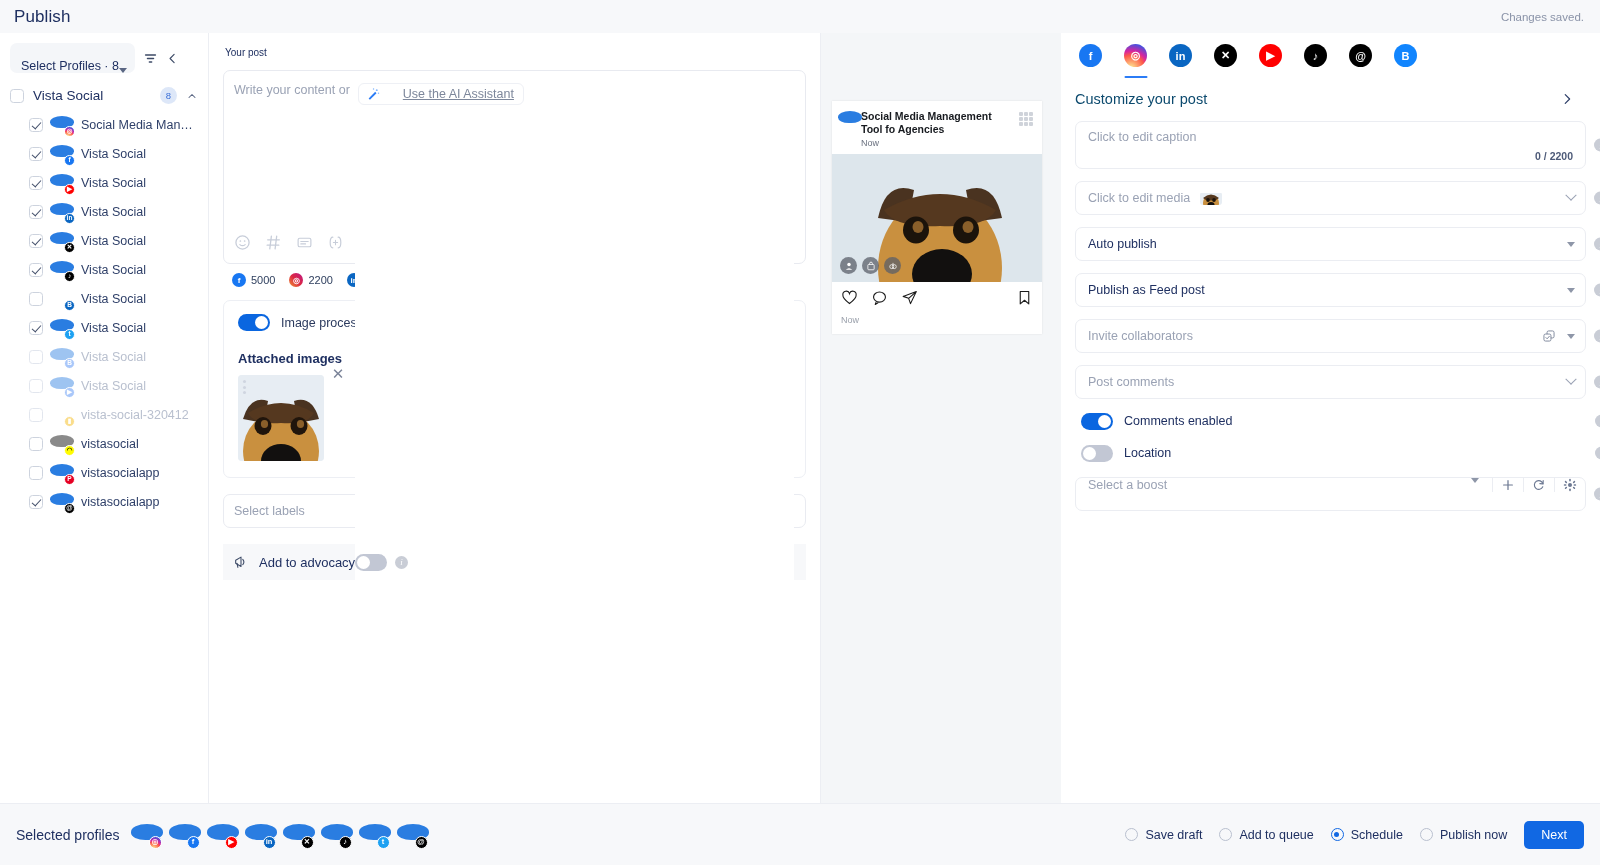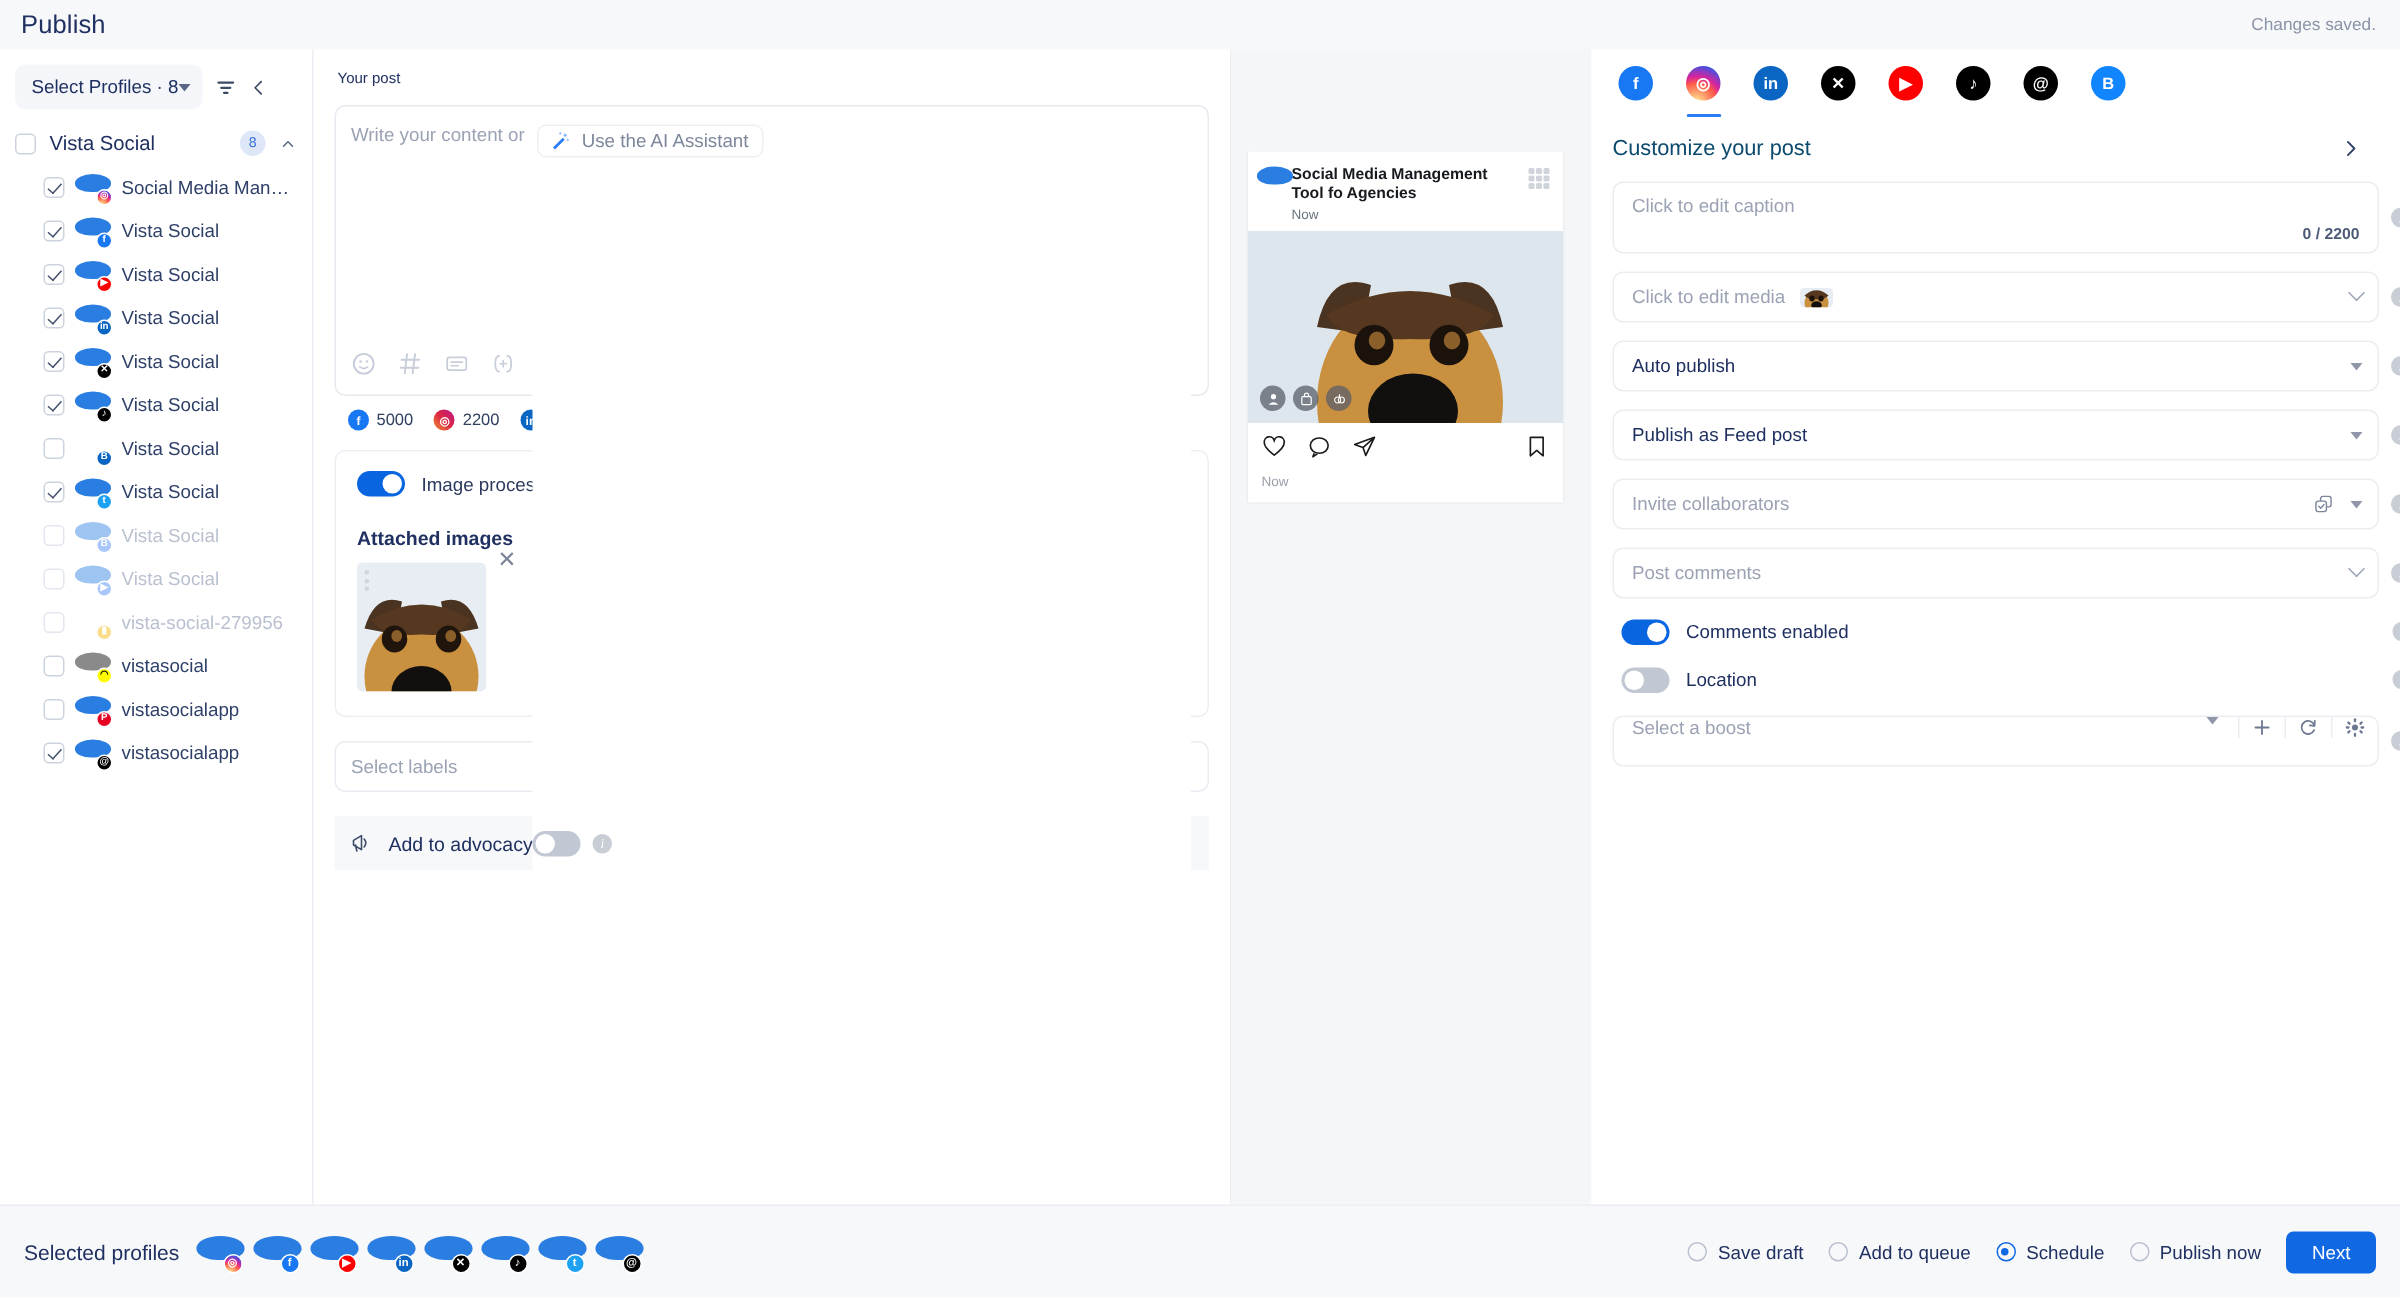--- a/index.html
+++ b/index.html
@@ -23,21 +23,21 @@
   .topbar .saved { font-size: 11.5px; color: #8a93a8; }
 
   
   .body-row { position: absolute; top: 33px; left: 0; width: 1600px; height: 770px; display: flex; }
 
   
   .sidebar { width: 209px; height: 770px; background: #fff; border-right: 1px solid #eceef3; position: relative; }
   .sb-head { display: flex; align-items: center; padding: 10px 8px 8px 10px; gap: 8px; }
   .profiles-select {
     height: 30px; background: #f4f6f9; border-radius: 7px;
-    display: flex; align-items: center; 
+    display: flex; align-items: flex-end; 
     padding: 0 8px 0 11px; font-size: 12.5px; color: #1f3061; cursor: pointer;
   }
   .caret { width: 0; height: 0; border-left: 4.5px solid transparent; border-right: 4.5px solid transparent; border-top: 5px solid #5a6683; }
   .icon-btn { display: flex; align-items: center; justify-content: center; cursor: pointer; }
 
   .group-row { display: flex; align-items: center; padding: 6px 10px 6px 10px; gap: 9px; }
   .group-row .gname { font-size: 13.5px; color: #1f3061; flex: 1; }
   .count-pill { width: 17px; height: 17px; border-radius: 50%; background: #dde7f8; color: #3a6fd8; font-size: 9.5px; display: flex; align-items: center; justify-content: center; }
 
   .cbox { width: 14px; height: 14px; border: 1.3px solid #cdd3de; border-radius: 3.5px; background: #fff; flex: 0 0 auto; position: relative; cursor: pointer; }
@@ -85,23 +85,23 @@
   .center-inner { padding: 14px 14px 0 14px; }
   .center h2 { font-size: 10px; font-weight: 400; color: #1f3061; margin: 0 0 12px 2px; }
 
   .editor {
     border: 1px solid #e8eaf0; border-radius: 7px; background: #fff; height: 194px;
     display: flex; flex-direction: column; text-align: right;
   }
   .editor-top { flex: 1; padding: 12px 10px 0 10px; display:flex; align-items:flex-start; }
   .placeholder { font-size: 12.5px; color: #9aa2b4; }
   .ai-chip {
-    display: inline-flex; align-items: center; gap: 8px; margin-left: 8px;
+    display: inline-flex; align-items: center; gap: 23px; margin-left: 8px;
     border: 1px solid #eef0f5; border-radius: 6px; padding: 3px 9px 3px 7px;
-    font-size: 12.5px; color: #7d879b; cursor: pointer; background:#fff;
+    font-size: 12.5px; color: #7d879b; cursor: pointer; background:#fff;text-decoration:underline;
   }
   .tools { height: 36px; display: flex; align-items: center; justify-content: space-between; padding: 0 10px 6px 10px; }
   .tools-left, .tools-right { display: flex; align-items: center; gap: 14px; }
   .tool { width: 17px; height: 17px; display: flex; align-items: center; justify-content: center; color: #c7cdd9; cursor: pointer; }
   .tool.active { color: #2b7cf6; }
 
   .counts { display: flex; align-items: center; gap: 14px; margin: 9px 0 0 9px; }
   .cnt { display: flex; align-items: center; gap: 5px; font-size: 11px; color: #30405f; }
   .cdot { width: 14px; height: 14px; border-radius: 50%; display:flex; align-items:center; justify-content:center; color:#fff; font-size:8px; font-weight:bold; }
 
@@ -277,21 +277,21 @@
             <span class="pname">Vista Social</span>
           </div>
           <div class="prow dim">
             <span class="cbox"></span>
             <span class="avatar faded"><span class="av-circle"></span><span class="badge b-gb">▶</span></span>
             <span class="pname">Vista Social</span>
           </div>
           <div class="prow dim">
             <span class="cbox"></span>
             <span class="avatar faded"><span class="av-circle bldg"></span><span class="badge b-gmb">▮</span></span>
-            <span class="pname">vista-social-279956</span>
+            <span class="pname">vista-social-320412</span>
           </div>
           <div class="prow">
             <span class="cbox"></span>
             <span class="avatar"><span class="av-circle dark"></span><span class="badge b-sc">◠</span></span>
             <span class="pname">vistasocial</span>
           </div>
           <div class="prow">
             <span class="cbox"></span>
             <span class="avatar"><span class="av-circle"></span><span class="badge b-pi">P</span></span>
             <span class="pname">vistasocialapp</span>

